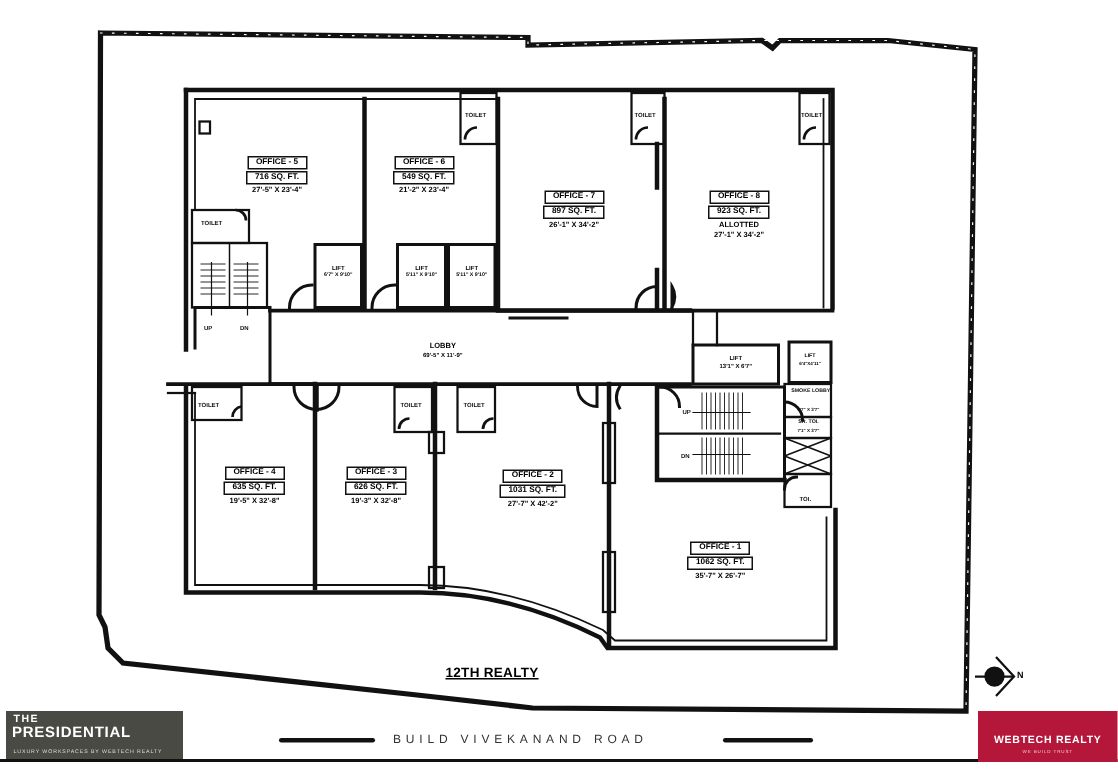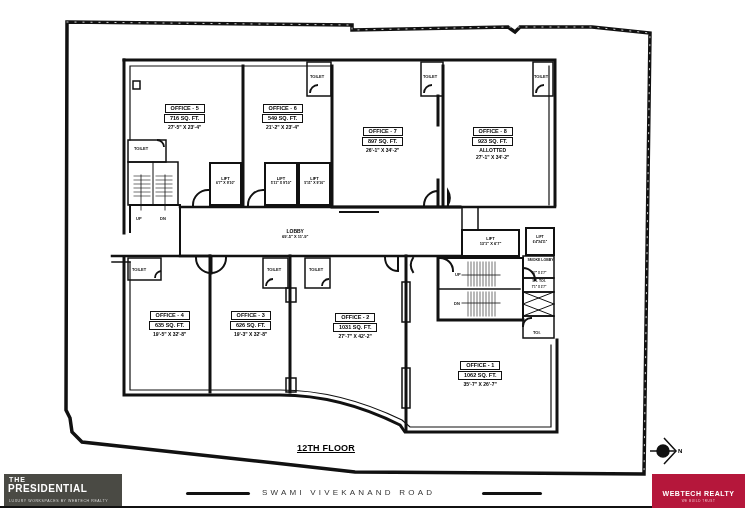--- a/index.html
+++ b/index.html
@@ -216,23 +216,23 @@
 <div class="lbl tiny" style="left:533px;top:330px;">TOI.</div>
 <div class="lbl tiny" style="left:527px;top:258px;width:27px;font-size:3.5px;">SMOKE LOBBY</div>
 <div class="lbl tiny" style="left:524px;top:271px;width:30px;font-size:3px;">6'7" X 3'7"</div>
 <div class="lbl tiny" style="left:524px;top:279px;width:30px;font-size:3.5px;">SR. TOI.</div>
 <div class="lbl tiny" style="left:524px;top:285px;width:30px;font-size:3px;">7'1" X 3'7"</div>
 <div class="lbl tiny" style="left:455px;top:272px;">UP</div>
 <div class="lbl tiny" style="left:454px;top:301px;">DN</div>
 <div class="lbl tiny" style="left:136px;top:216px;">UP</div>
 <div class="lbl tiny" style="left:160px;top:216px;">DN</div>
 
-<div id="floor-title">12TH FLOOR</div>
+<div id="floor-title">12TH REALTY</div>
 <div id="road-line-l"></div>
-<div id="road">SWAMI VIVEKANAND ROAD</div>
+<div id="road">BUILD VIVEKANAND ROAD</div>
 <div id="road-line-r"></div>
 <div id="bottom-line"></div>
 <div id="compass-n">N</div>
 
 <div id="logo-left">
   <div class="the">THE</div>
   <div class="name">PRESIDENTIAL</div>
   <div class="sub">LUXURY WORKSPACES BY WEBTECH REALTY</div>
 </div>
 <div id="logo-right">

